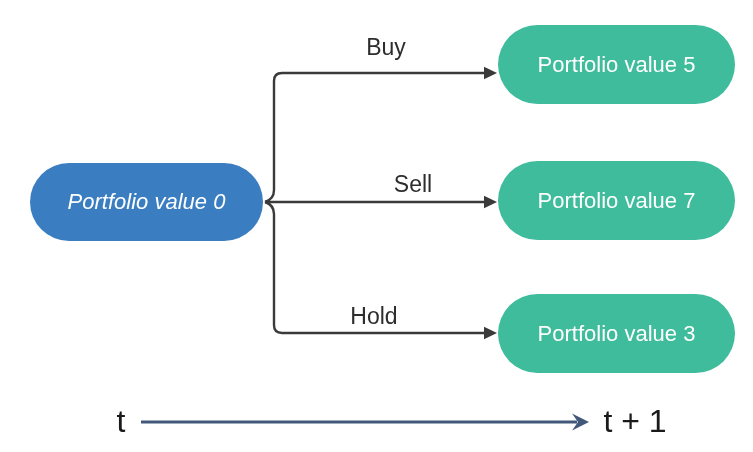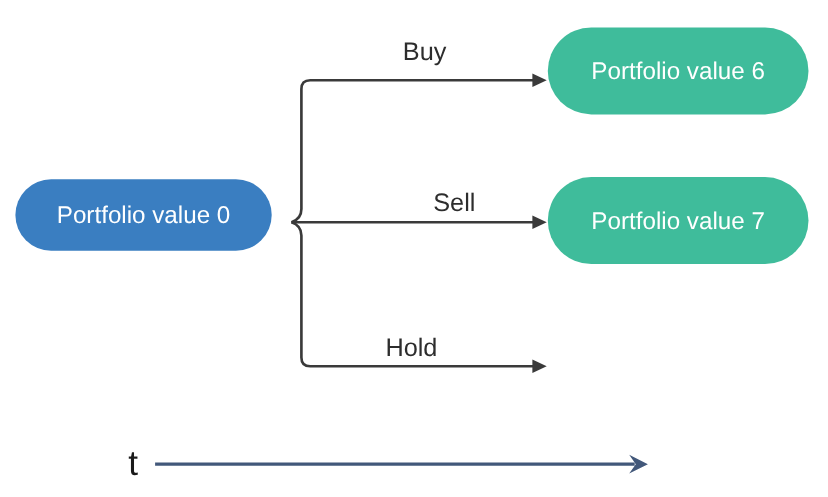--- a/index.html
+++ b/index.html
@@ -43,25 +43,26 @@
     align-items: center;
     justify-content: center;
     color: var(--node-text, #ffffff);
     font-size: 22px;
     line-height: 1;
     border-radius: 40px;
     text-align: center;
     white-space: nowrap;
   }
   .node.root {
-    left: 14px;
+    left: 30px;
     top: 163px;
     width: 233px;
-    height: 65px;
+    height: 78px;
     background: var(--root-node-fill, #3a7ec1);
+    font-style: italic;
   }
   .node.outcome {
     left: 498px;
     width: 237px;
     height: 79px;
     background: var(--outcome-node-fill, #3fbc9b);
   }
   .node.o1 { top: 25px; }
   .node.o2 { top: 161px; }
   .node.o3 { top: 294px; }
@@ -102,27 +103,29 @@
 
     <path class="connector" d="M265,202 Q274,205 274,214 L274,325 Q274,333 282,333 L486,333"></path>
     <polygon class="connector-head" points="497,333 484,326.8 484,339.2"></polygon>
 
     <line class="timeline-line" x1="141" y1="422" x2="577" y2="422"></line>
     <polygon class="timeline-head" points="589,422 572,413.5 578,422 572,430.5"></polygon>
   </svg>
 
   <div class="node root">Portfolio value 0</div>
 
-  <div class="node outcome o1">Portfolio value 6</div>
+  <div class="node outcome o1">Portfolio value 5</div>
 
   <div class="node outcome o2">Portfolio value 7</div>
 
+  <div class="node outcome o3">Portfolio value 3</div>
 
   <div class="branch-label buy">Buy</div>
 
   <div class="branch-label sell">Sell</div>
 
   <div class="branch-label hold">Hold</div>
 
   <div class="timeline-label start">t</div>
 
+  <div class="timeline-label end">t + 1</div>
 
 </div>
 
 </body></html>

